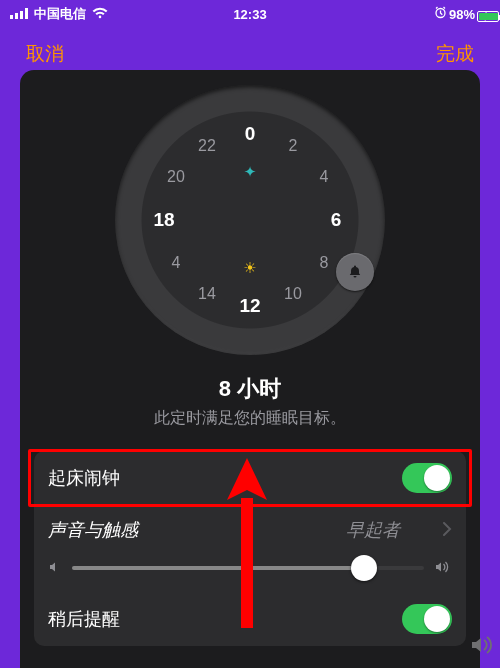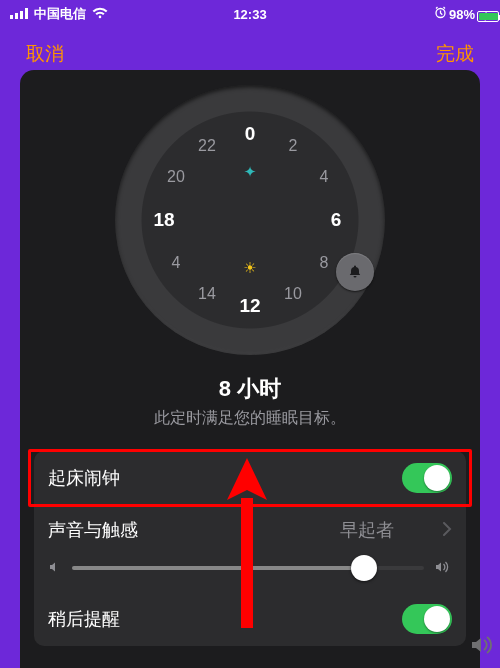--- a/index.html
+++ b/index.html
@@ -37,23 +37,23 @@
   .dial-handle { position:absolute; width:38px; height:38px; border-radius:50%; background: #6a6a6e; display:flex; align-items:center; justify-content:center; box-shadow: 0 1px 2px rgba(0,0,0,.6), inset 0 1px 1px rgba(255,255,255,.15); color:#1c1c1e; }
 
   .summary { text-align:center; padding: 4px 0 22px; }
   .summary-title { font-size: 22px; font-weight: 700; color:#fff; }
   .summary-sub { font-size: 16px; color:#9a9aa0; margin-top: 4px; }
 
   .section-title { font-size: 22px; font-weight: 700; padding: 6px 18px 8px; color:#fff; }
 
   .options { background:#2c2c2e; border-radius: 10px; margin: 0 14px; }
   .row { display:flex; align-items:center; padding: 12px 14px; font-size: 18px; position:relative;gap:41px; }
-  .row + .row { border-top: 1px solid #3a3a3c; }
+  .row + .row { border-top: 1px solid #3a3a3c; font-style: italic; }
   .row .label { flex:1; color:#fff; }
-  .row .value { color:#8e8e93; margin-right: 6px; }
+  .row .value { color:#8e8e93; }
   .chev { color:#5a5a5e; margin-left:2px; }
 
   .toggle { width: 50px; height: 30px; border-radius: 30px; position:relative; }
   .toggle.on { background:#34c759; }
   .toggle .knob { position:absolute; top:2px; width:26px; height:26px; border-radius:50%; background:#fff; box-shadow: 0 1px 2px rgba(0,0,0,.4); }
   .toggle.on .knob { right:2px; }
 
   .highlight-box { position:absolute; border: 3px solid #ff0000; border-radius: 2px; pointer-events: none; }
 
   .slider-row { display:flex; align-items:center; gap:10px; padding: 4px 14px 14px; }

